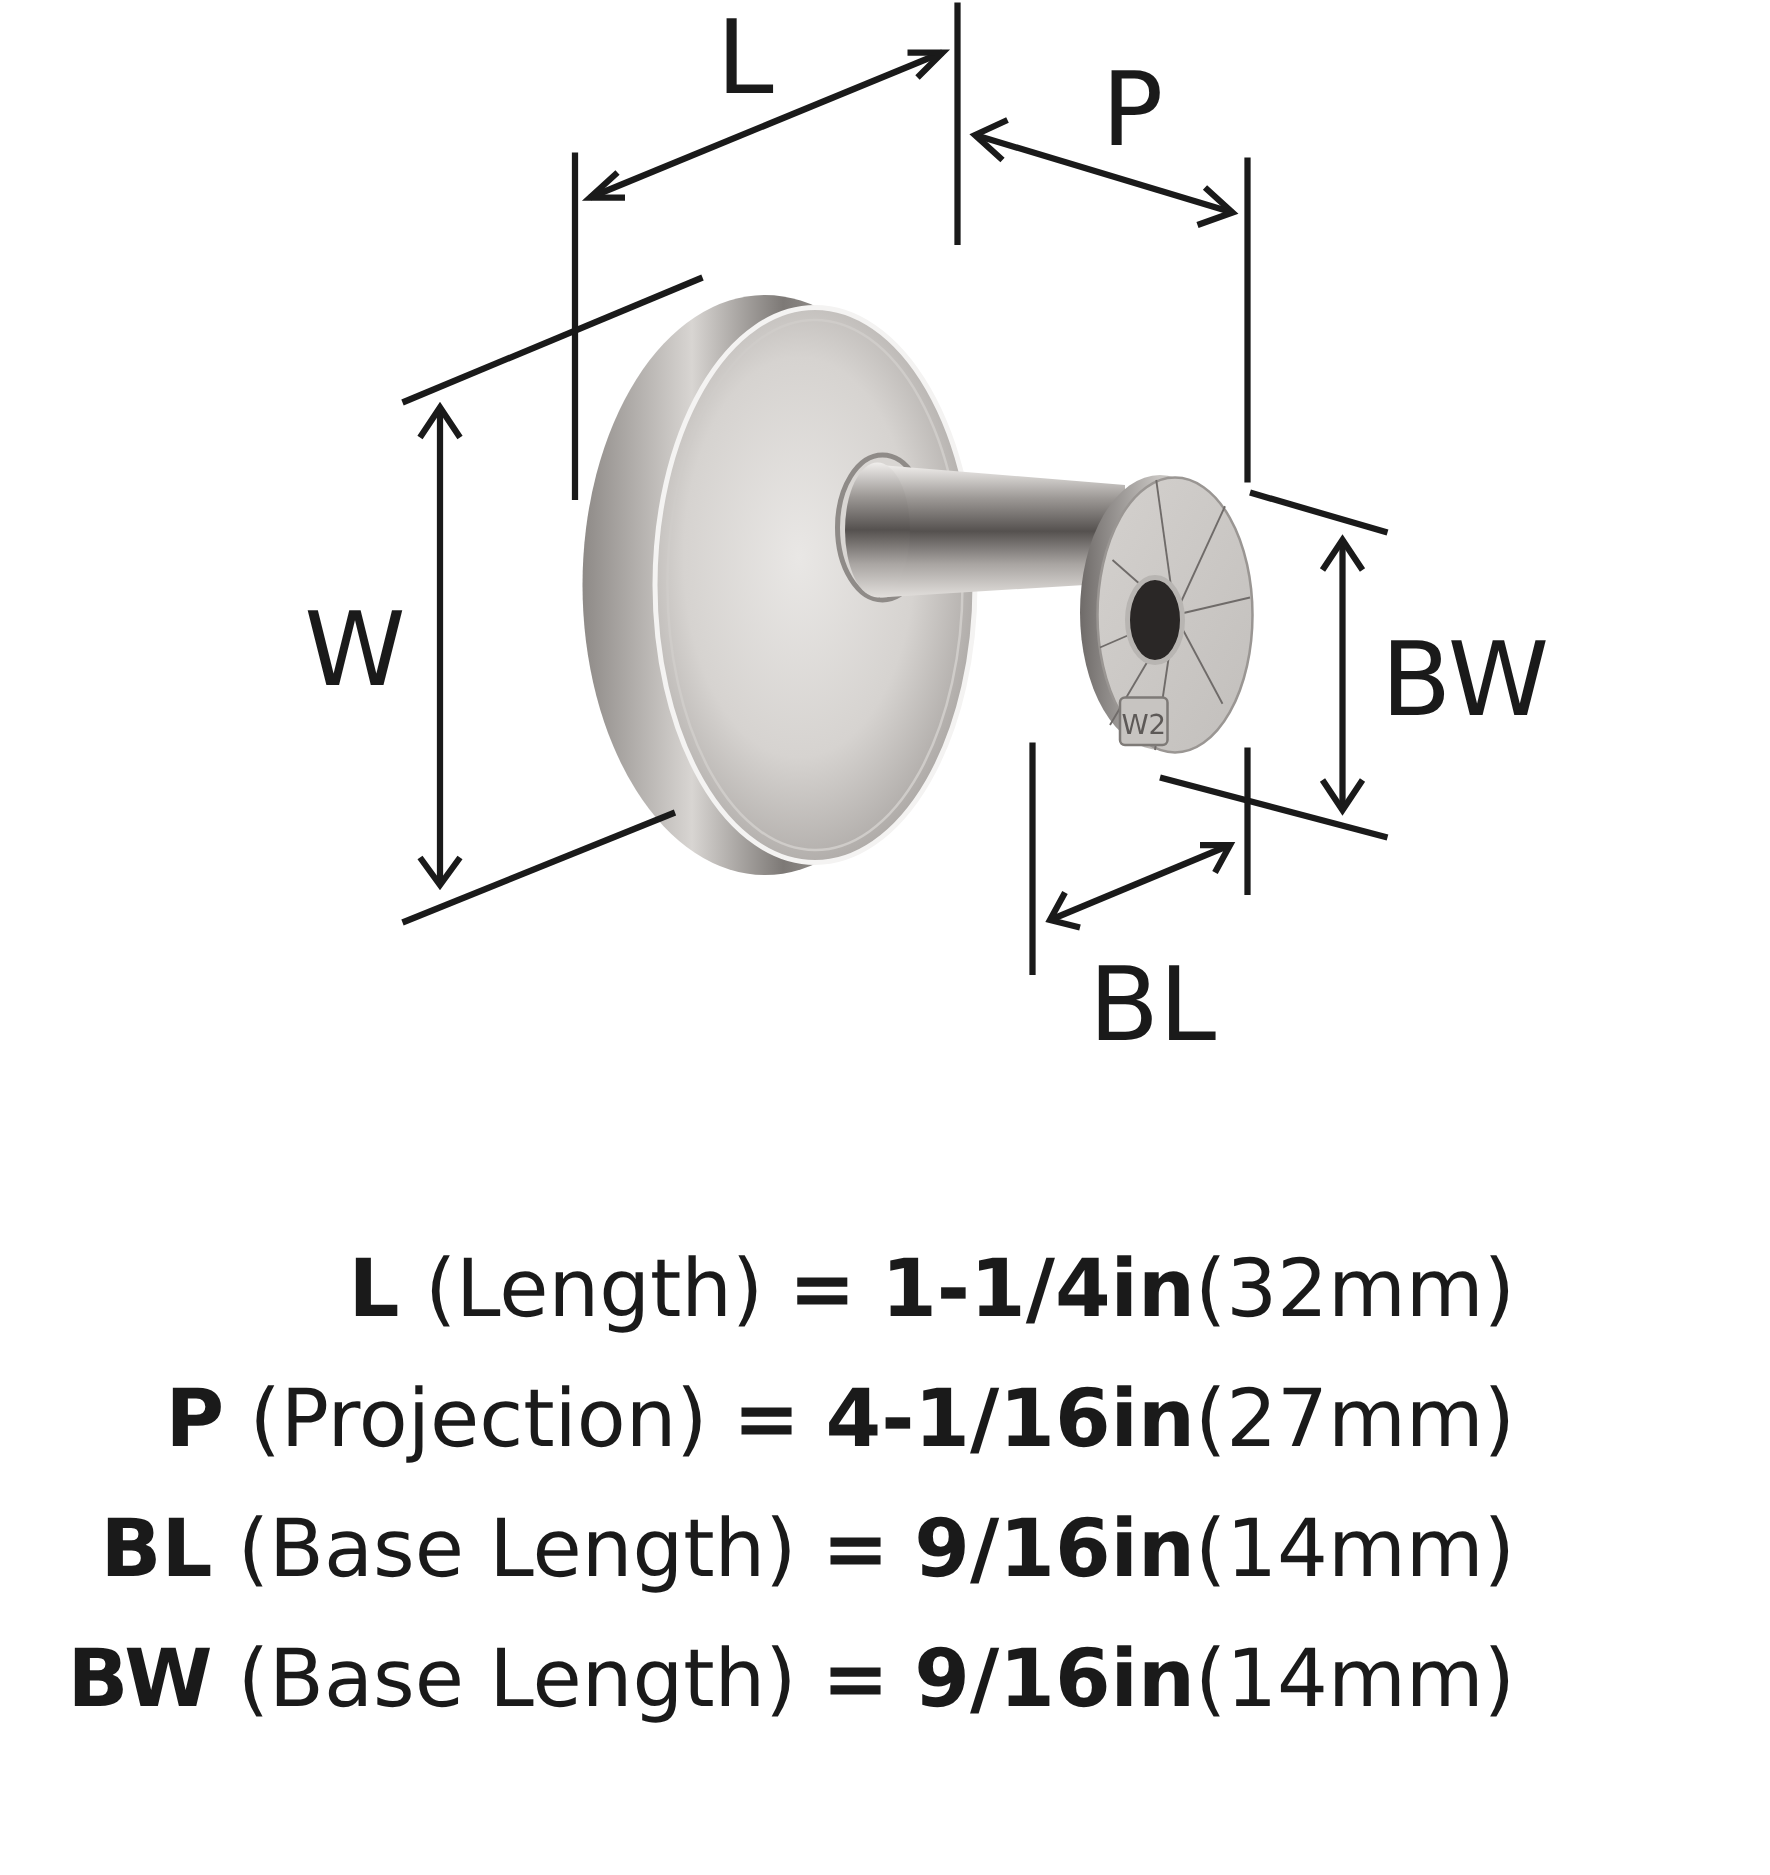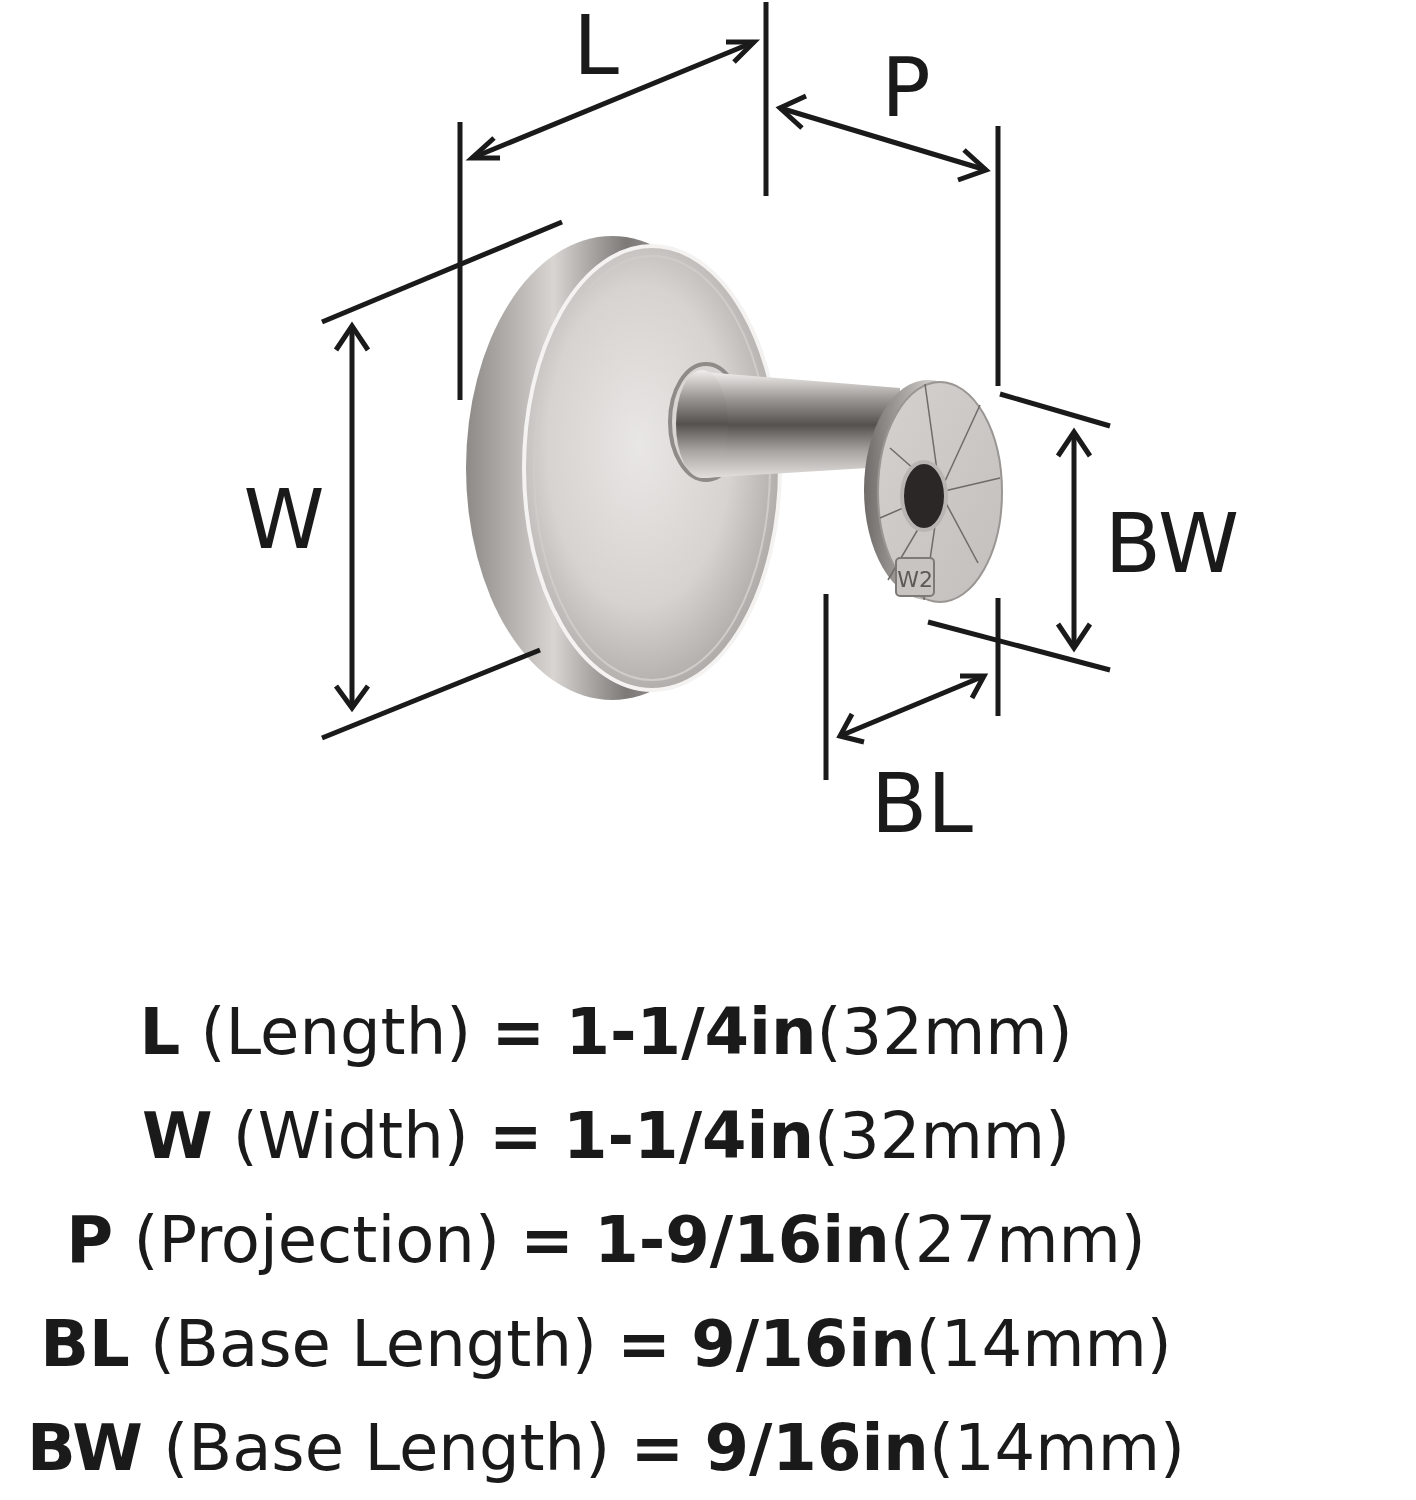--- a/index.html
+++ b/index.html
@@ -26,21 +26,21 @@
       font-family: "DejaVu Sans", "Liberation Sans", sans-serif;
       font-size: 82px;
       font-weight: 400;
       fill: #1a1a1a;
     }
     #specs {
       position: absolute;
       left: 0;
       top: 980px;
       width: 1212px;
-      text-align: center;
+      text-align: right;
     }
     .spec-row {
       font-size: 64px;
       line-height: 104px;
       white-space: nowrap;
       letter-spacing: 0px;
     }
     .spec-key { font-weight: 700; }
     .spec-name { font-weight: 400; }
     .spec-eq { font-weight: 700; }
@@ -152,30 +152,24 @@
 </svg>
 
 <div id="specs">
   <div class="spec-row">
     <span class="spec-key">L</span>
     <span class="spec-name">(Length)</span>
     <span class="spec-eq">=</span>
     <span class="spec-in">1-1/4in</span><span class="spec-mm">(32mm)</span>
   </div>
   <div class="spec-row">
-    <span class="spec-key">W</span>
-    <span class="spec-name">(Width)</span>
-    <span class="spec-eq">=</span>
-    <span class="spec-in">1-1/4in</span><span class="spec-mm">(32mm)</span>
-  </div>
-  <div class="spec-row">
     <span class="spec-key">P</span>
     <span class="spec-name">(Projection)</span>
     <span class="spec-eq">=</span>
-    <span class="spec-in">1-9/16in</span><span class="spec-mm">(27mm)</span>
+    <span class="spec-in">4-1/16in</span><span class="spec-mm">(27mm)</span>
   </div>
   <div class="spec-row">
     <span class="spec-key">BL</span>
     <span class="spec-name">(Base Length)</span>
     <span class="spec-eq">=</span>
     <span class="spec-in">9/16in</span><span class="spec-mm">(14mm)</span>
   </div>
   <div class="spec-row">
     <span class="spec-key">BW</span>
     <span class="spec-name">(Base Length)</span>

